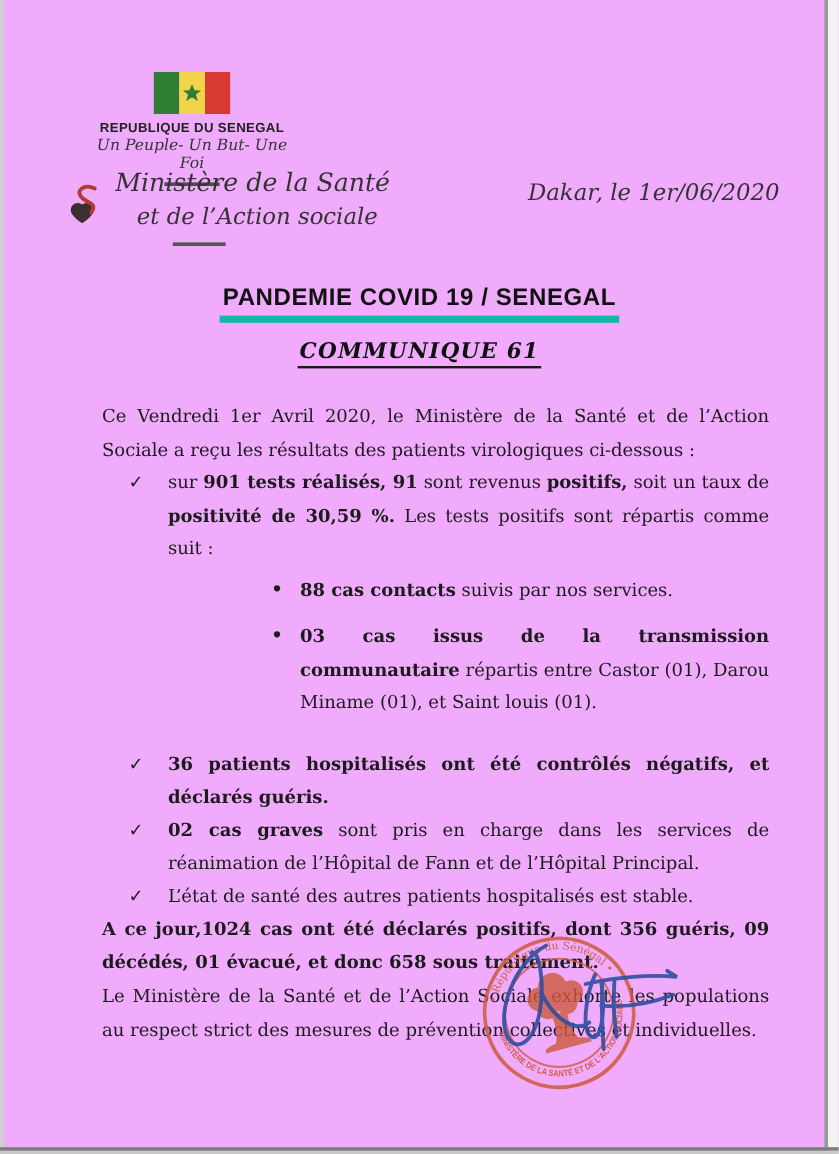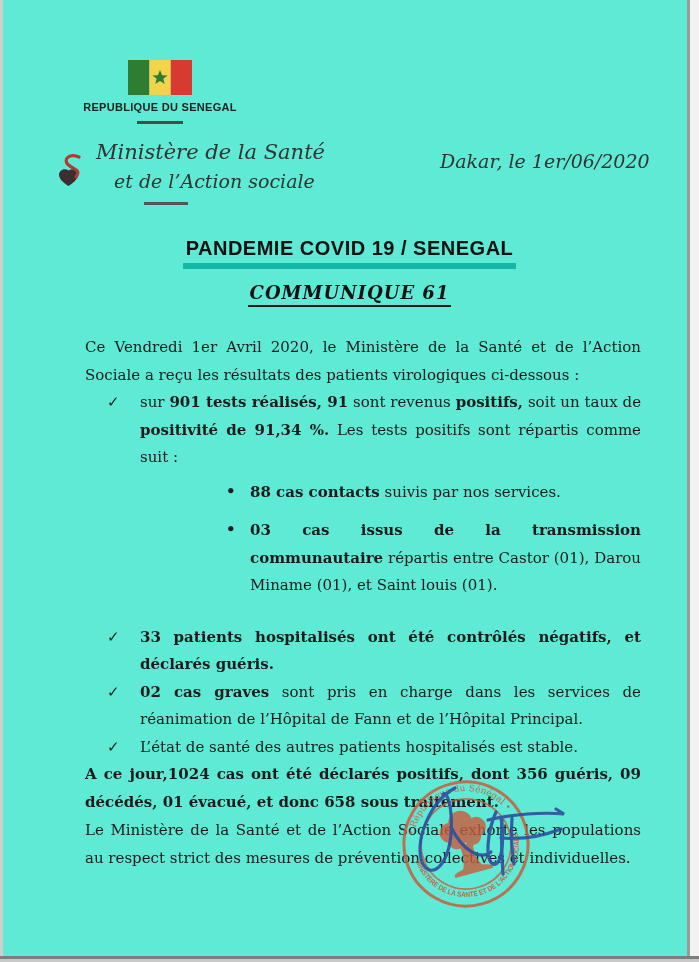--- a/index.html
+++ b/index.html
@@ -1,18 +1,18 @@
 <!DOCTYPE html>
 <html><head>
 <meta charset="utf-8">
 <style>
   * { margin:0; padding:0; box-sizing:border-box; }
   html,body { width:699px; height:962px; }
   body { font-family:"DejaVu Serif", serif; background:#ffffff; overflow:hidden; }
-  .page { position:relative; width:699px; height:962px; background:#5eead4; color:#1c1c1c; }
+  .page { position:relative; width:699px; height:962px; background:#f0abfc; color:#1c1c1c; }
 
   
   .edge-left   { position:absolute; left:0; top:0; bottom:0; width:3px; background:#cfcfcf; }
   .edge-right  { position:absolute; left:687px; top:0; bottom:0; width:3px; background:#9a9a9a; }
   .edge-right-soft { position:absolute; left:690px; top:0; bottom:0; width:9px; background:#f2f2f2; }
   .edge-bottom { position:absolute; left:0; right:0; top:956px; height:3px; background:#7d7d7d; }
   .edge-bottom-soft { position:absolute; left:0; right:0; top:959px; height:3px; background:#c9c9c9; }
 
   
   .emblem { position:absolute; left:75px; top:60px; width:170px; text-align:center; }
@@ -64,20 +64,21 @@
   <div class="edge-bottom-soft"></div>
 
   <div class="emblem">
     <svg class="flag" width="64" height="35" viewBox="0 0 64 35">
       <rect x="0" y="0" width="21.4" height="35" fill="#2f7d32"></rect>
       <rect x="21.4" y="0" width="21.4" height="35" fill="#f2d44b"></rect>
       <rect x="42.8" y="0" width="21.2" height="35" fill="#d63a30"></rect>
       <polygon fill="#2f7d32" points="32,10 34.1,15.2 39.6,15.4 35.3,18.8 36.8,24.1 32,21 27.2,24.1 28.7,18.8 24.4,15.4 29.9,15.2"></polygon>
     </svg>
     <div class="republic">REPUBLIQUE DU SENEGAL</div>
+    <div class="motto">Un Peuple- Un But- Une Foi</div>
     <div class="divider"></div>
   </div>
 
   <div class="ministry">
     <div class="ministry-row">
       <svg width="42" height="40" viewBox="0 0 42 40">
         <path d="M11 23 c0-5 5.5-7.5 9.5-4.5 c4-3 9.5-.5 9.5 4.5 c0 5.5-9.5 11-9.5 11 s-9.5-5.5-9.5-11 z" fill="#3c2f2f"></path>
         <path d="M31 5 c-9-4-17 2-10.5 8 c5 4.5 13 4.5 7.5 12" stroke="#b23a33" stroke-width="3.2" fill="none" stroke-linecap="round"></path>
       </svg>
       <div class="ministry-lines">
@@ -95,36 +96,36 @@
   </div>
   <div class="subtitle-wrap">
     <span class="subtitle">COMMUNIQUE 61</span>
   </div>
 
   <div class="doc-body">
     <p class="intro">Ce Vendredi 1er Avril 2020, le Ministère de la Santé et de l’Action Sociale a reçu les résultats des patients virologiques ci-dessous :</p>
 
     <div class="item check-item">
       <span class="marker">✓</span>
-      <p>sur <b>901 tests réalisés, 91</b> sont revenus <b>positifs,</b> soit un taux de <b>positivité de 91,34 %.</b>  Les tests positifs sont répartis comme suit :</p>
+      <p>sur <b>901 tests réalisés, 91</b> sont revenus <b>positifs,</b> soit un taux de <b>positivité de 30,59 %.</b>  Les tests positifs sont répartis comme suit :</p>
     </div>
 
     <div class="item bullet-item mt-sm">
       <span class="marker">•</span>
       <p><b>88 cas contacts</b> suivis par nos services.</p>
     </div>
 
     <div class="item bullet-item mt-md">
       <span class="marker">•</span>
       <p><b>03 cas issus de la transmission communautaire</b> répartis entre Castor (01), Darou Miname (01), et Saint louis (01).</p>
     </div>
 
     <div class="item check-item mt-lg">
       <span class="marker">✓</span>
-      <p><b>33 patients hospitalisés ont été contrôlés négatifs, et déclarés guéris.</b></p>
+      <p><b>36 patients hospitalisés ont été contrôlés négatifs, et déclarés guéris.</b></p>
     </div>
 
     <div class="item check-item">
       <span class="marker">✓</span>
       <p><b>02 cas graves</b> sont pris en charge dans les services de réanimation de l’Hôpital de Fann et de l’Hôpital Principal.</p>
     </div>
 
     <div class="item check-item">
       <span class="marker">✓</span>
       <p>L’état de santé des autres patients hospitalisés est stable.</p>

